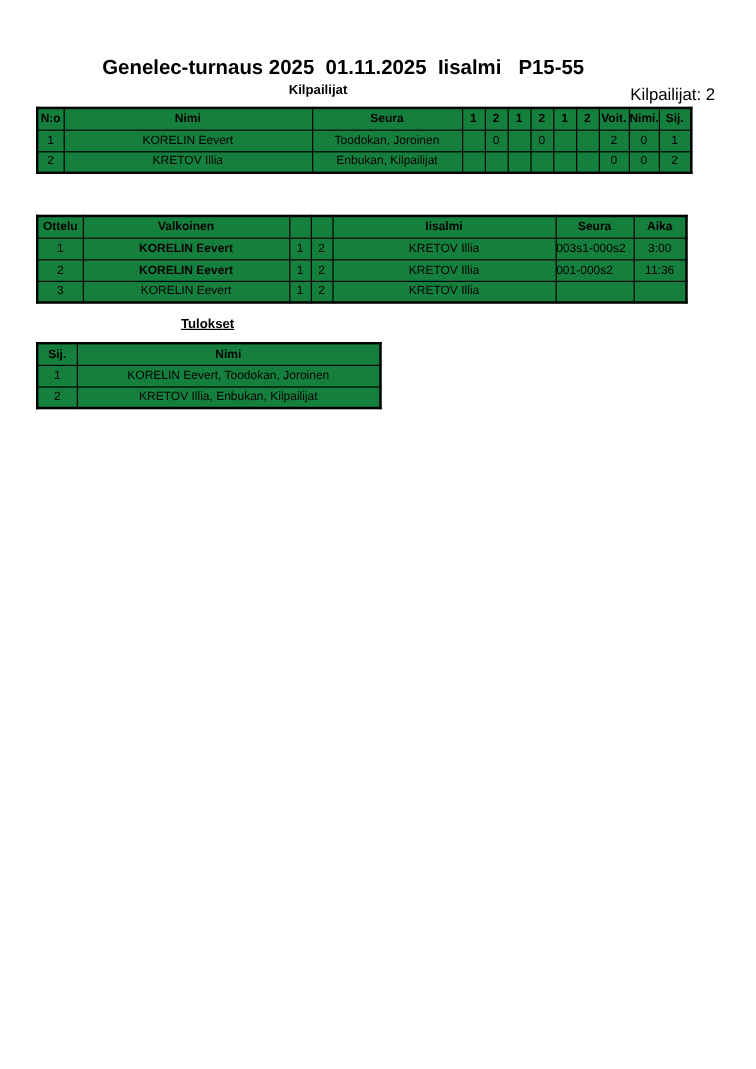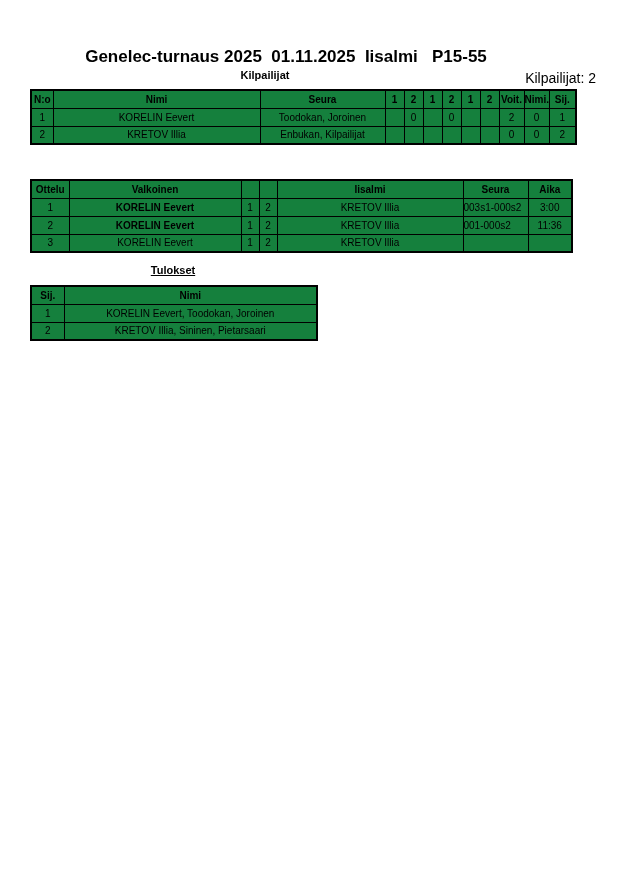--- a/index.html
+++ b/index.html
@@ -165,18 +165,18 @@
         <tr>
       <th>Sij.</th>
       <th>Nimi</th>
     </tr>
     <tr>
       <td class="c">1</td>
       <td class="l">KORELIN Eevert, Toodokan, Joroinen</td>
     </tr>
     <tr>
       <td class="c">2</td>
-      <td class="l">KRETOV Illia, Sininen, Pietarsaari</td>
+      <td class="l">KRETOV Illia, Enbukan, Kilpailijat</td>
     </tr>
   </tbody>
     </table>
 
 </div>
 
 </body></html>

